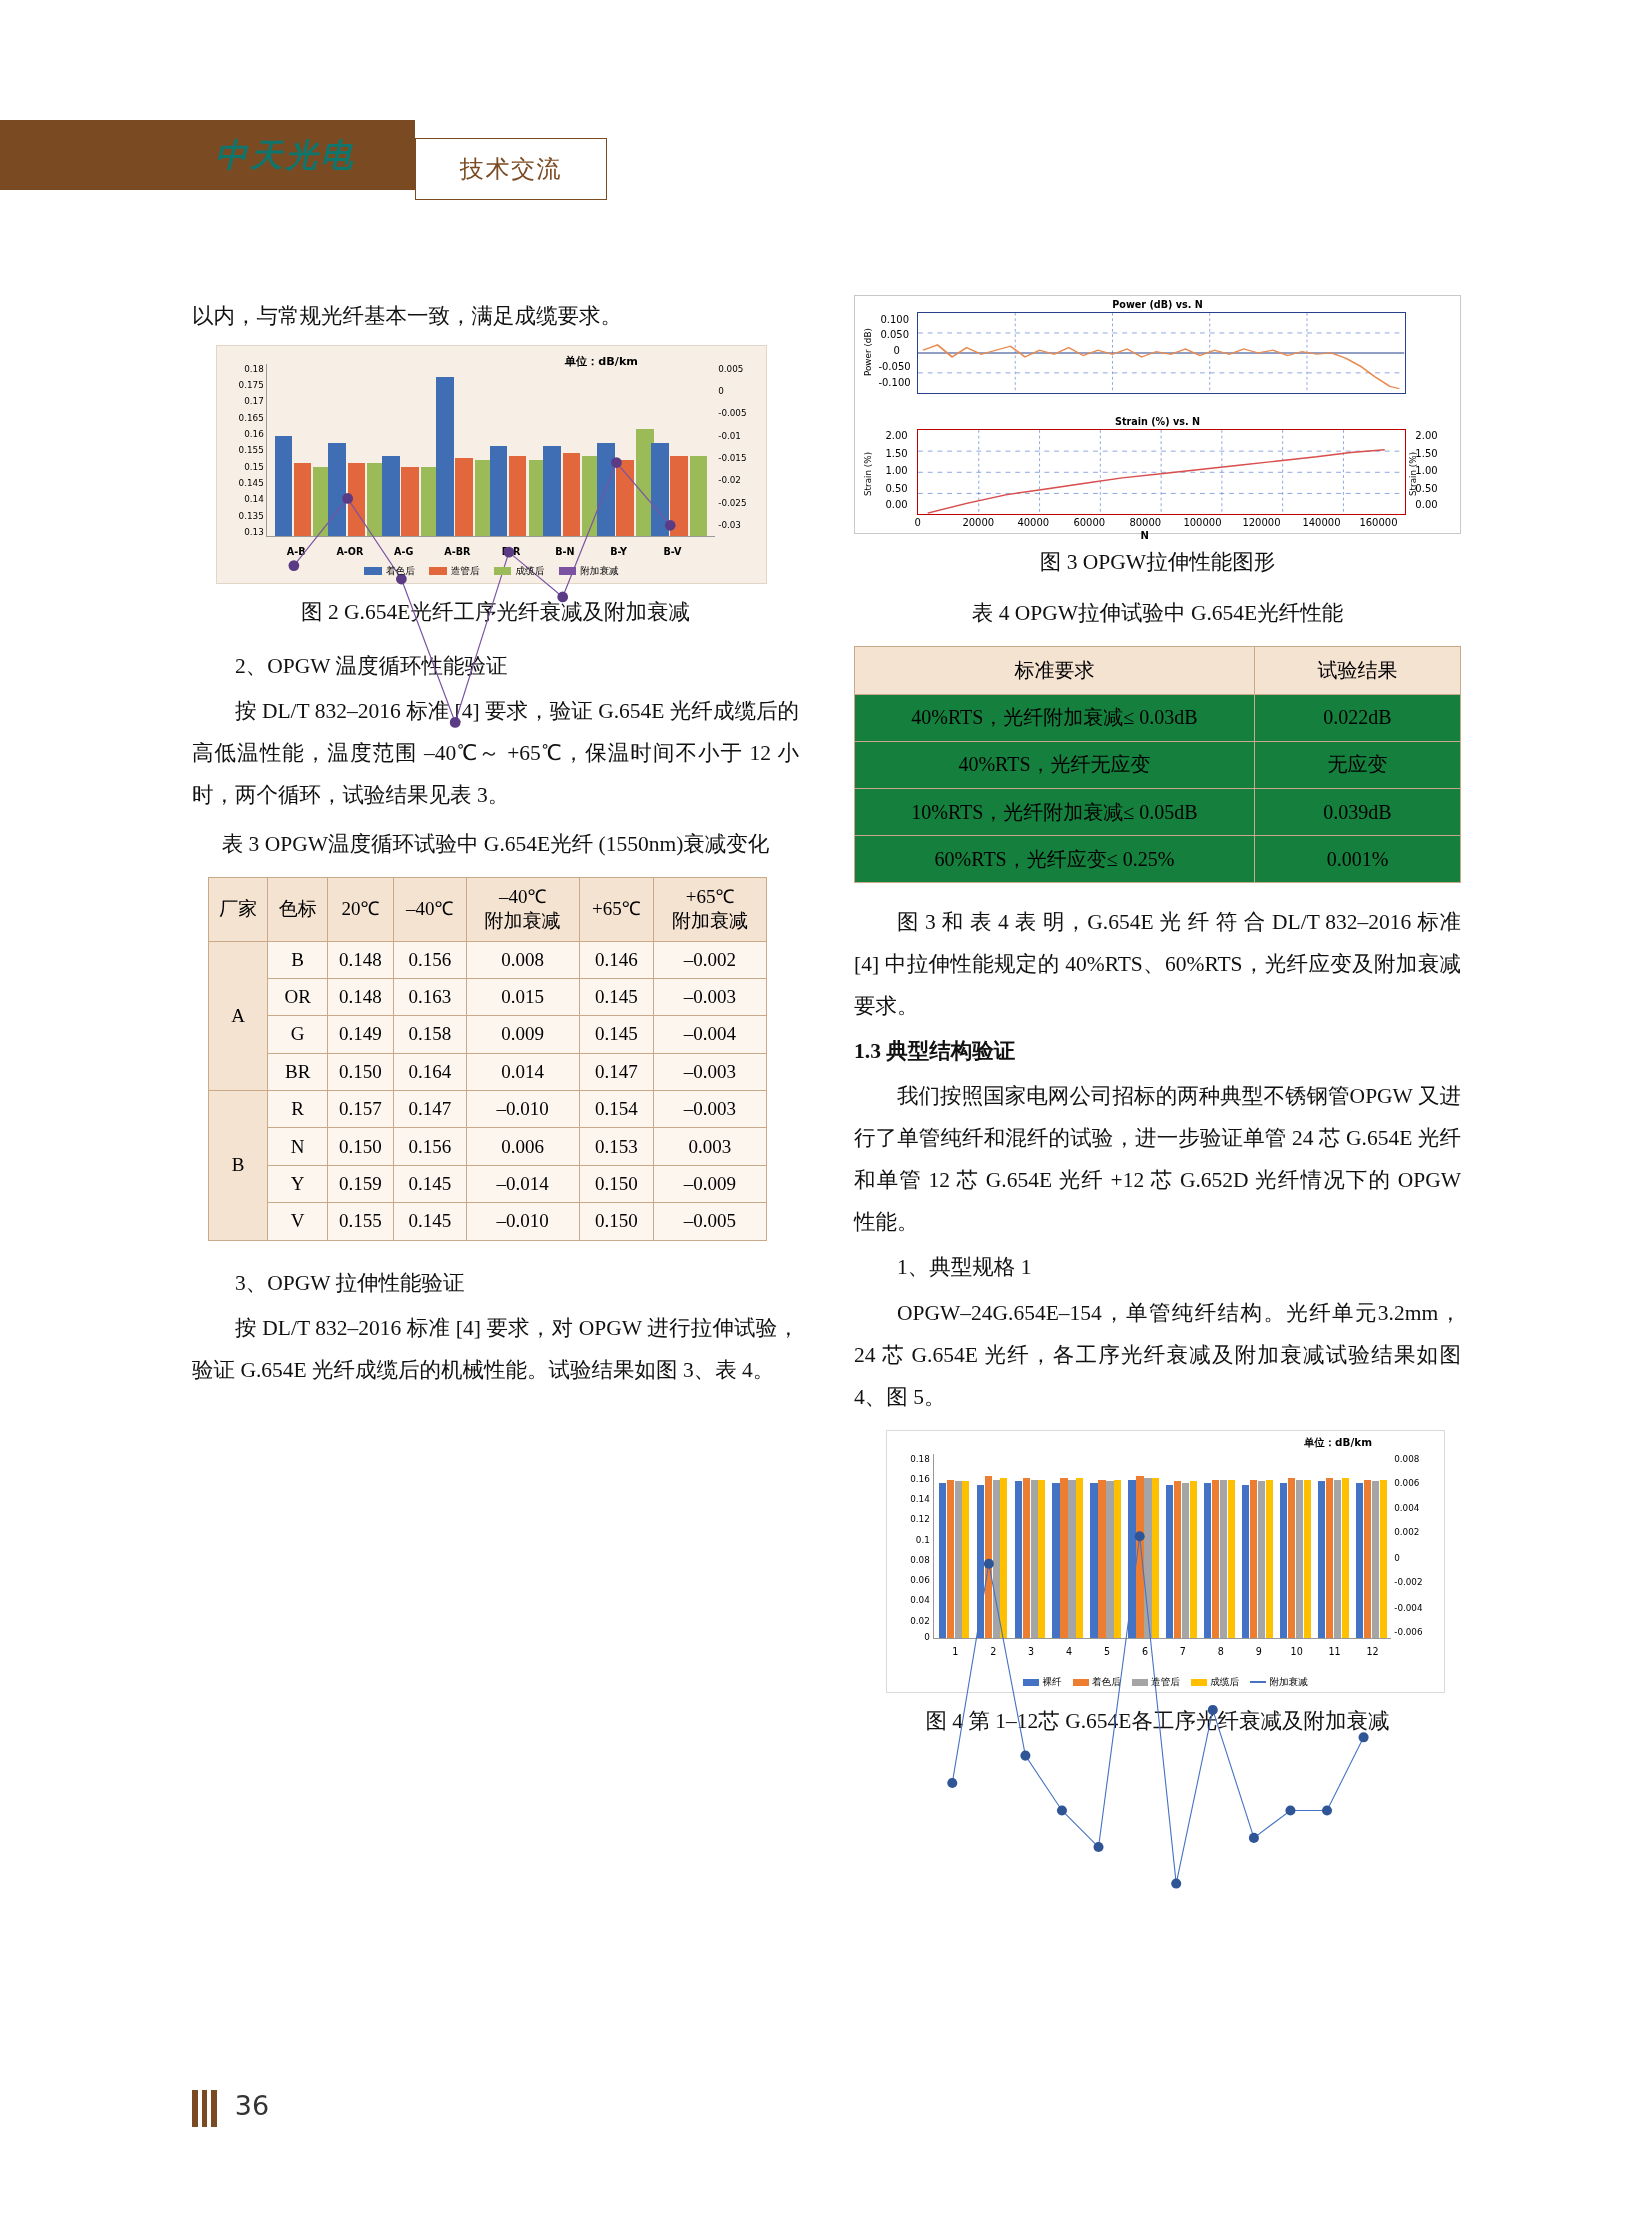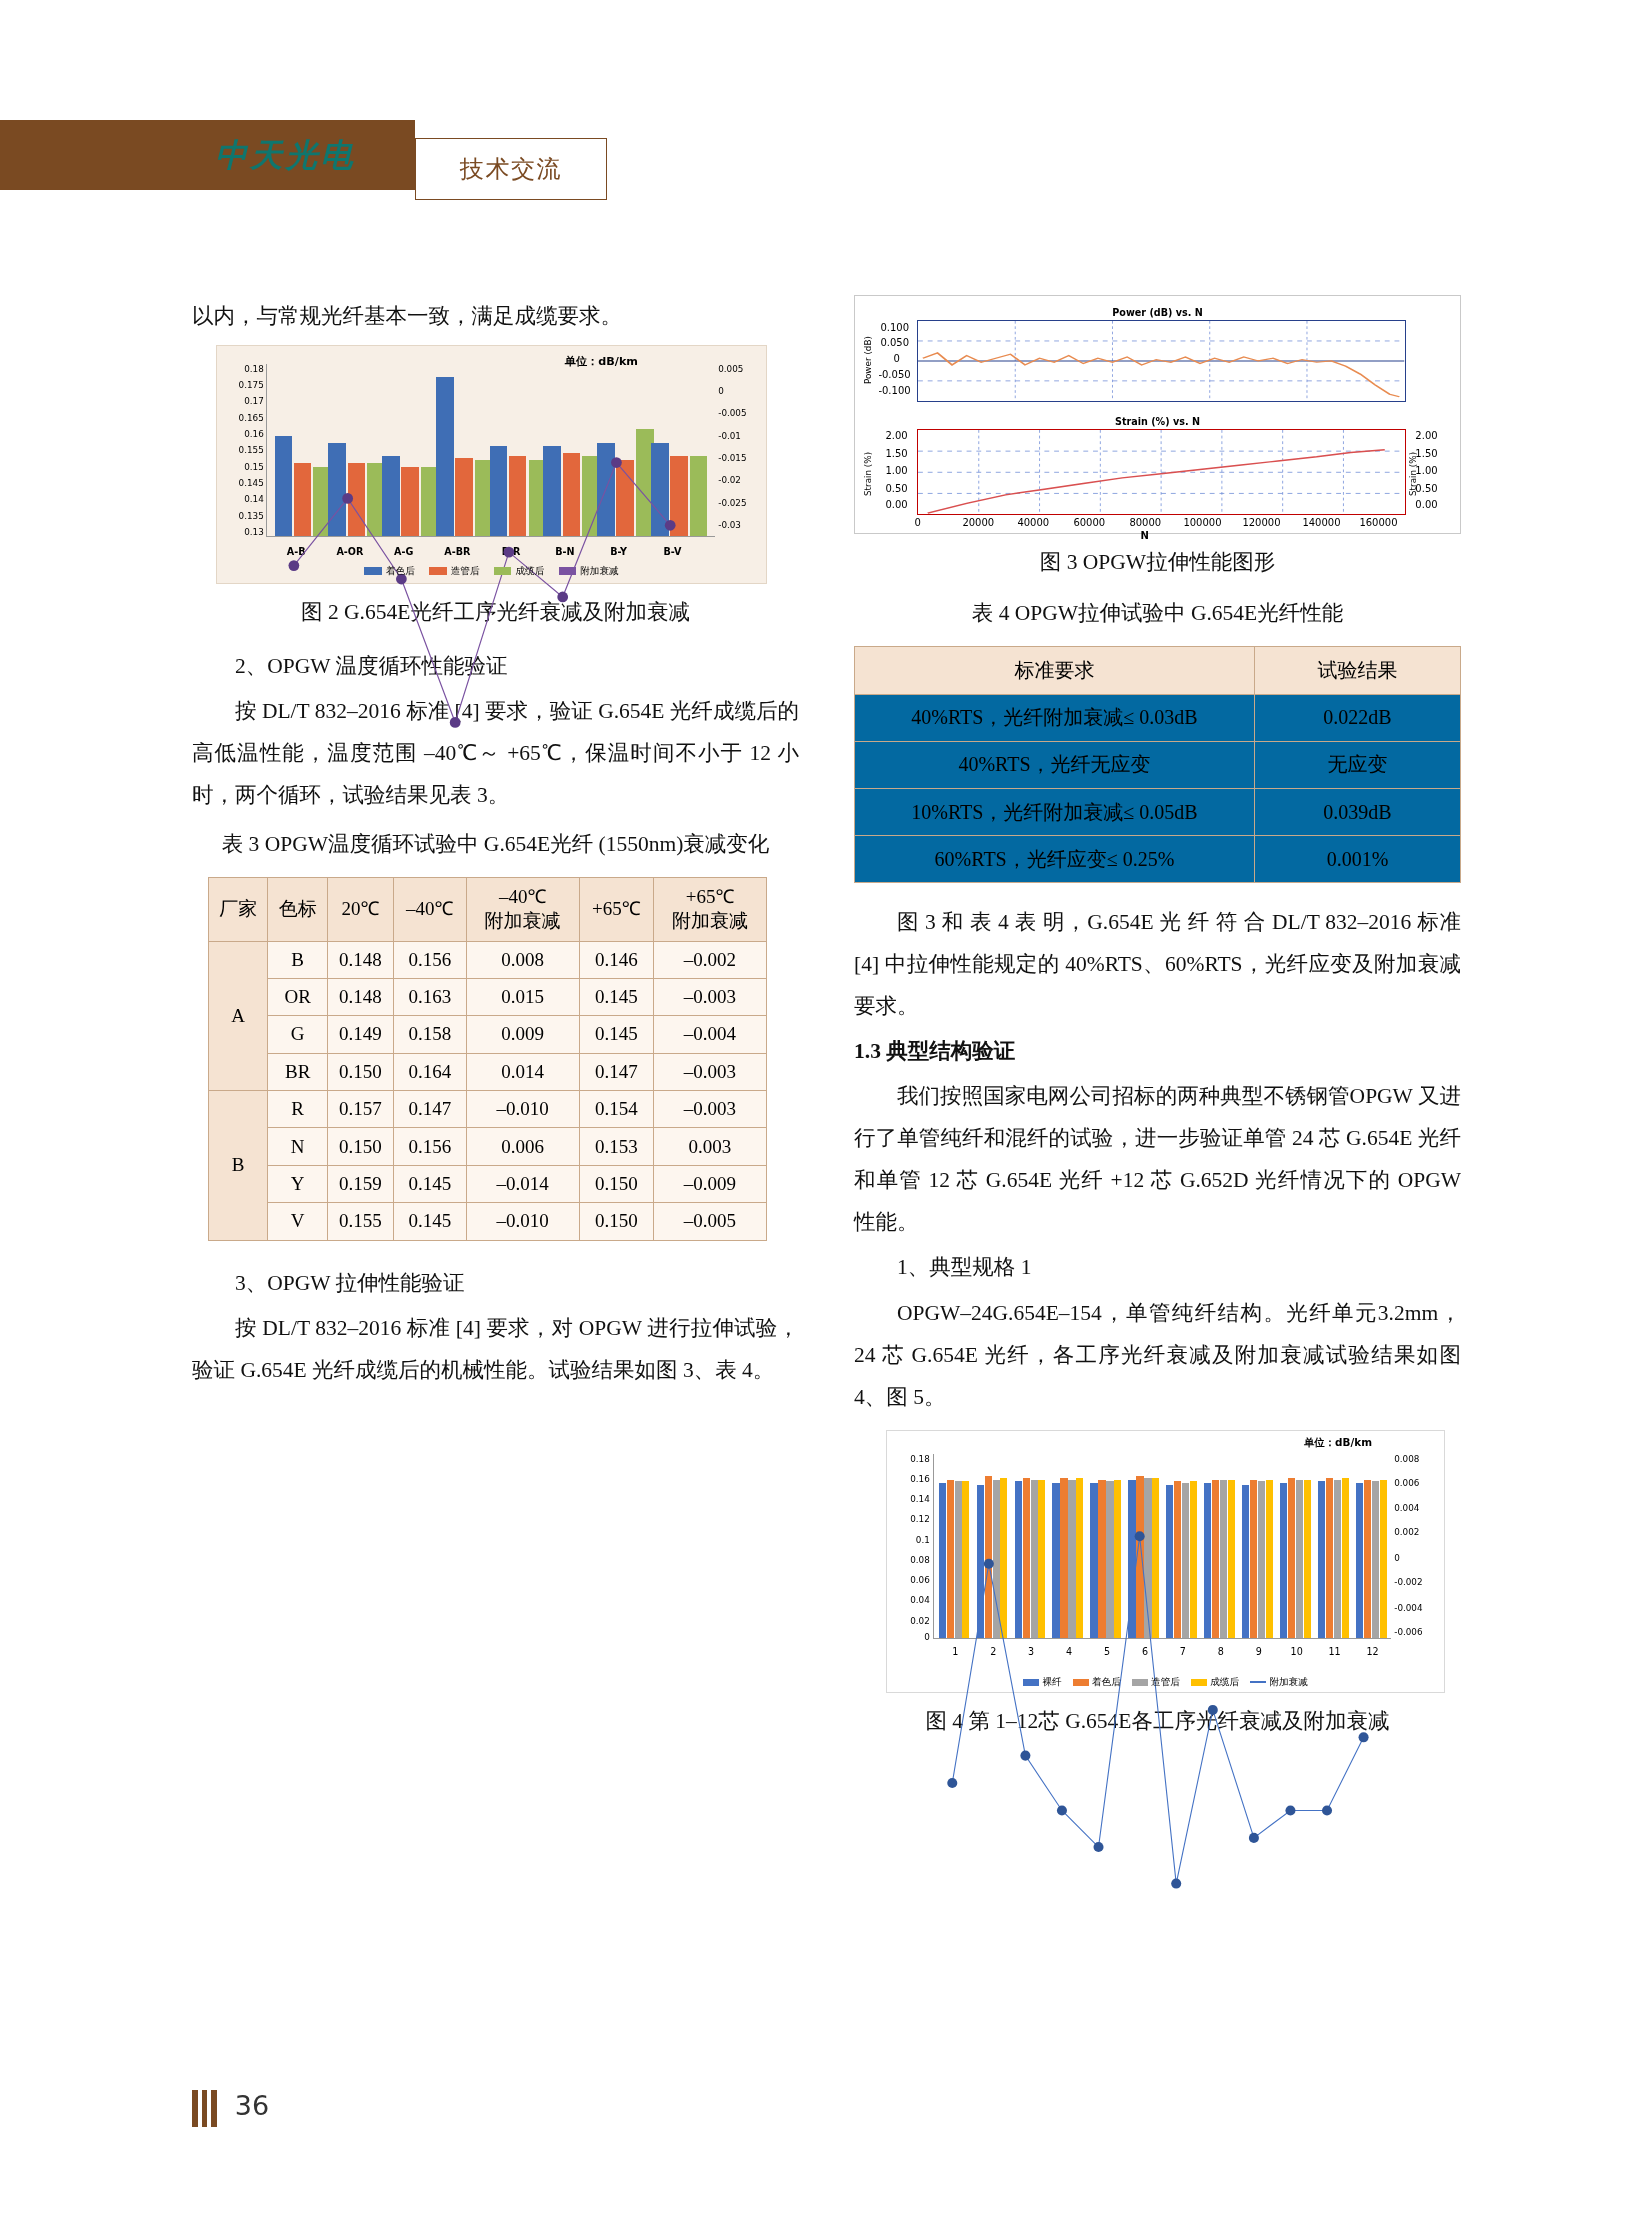--- a/index.html
+++ b/index.html
@@ -71,34 +71,34 @@
   .lineSvg{position:absolute;inset:0;}
   .legend2{position:absolute;left:0;right:0;bottom:4.8px;display:flex;justify-content:center;gap:14.4px;font-size:9.6px;font-family:"DejaVu Sans",sans-serif;}
   .legend2 span.sw{display:inline-block;width:17.6px;height:8px;margin-right:4px;vertical-align:middle;}
 
   
   .fig3{
     position:relative;width:607px;height:239px;margin:0 0 3.2px 0;
     border:0.8px solid #c9c9c9;background:#fff;box-sizing:border-box;
   }
   .sub3{position:absolute;left:6.4px;right:6.4px;height:46%;}
-  .sub3.top{top:3.2px;margin-top:8px;}
+  .sub3.top{top:3.2px;}
   .sub3.bot{bottom:3.2px;height:48%;}
   .s3title{position:absolute;top:0;left:0;right:0;text-align:center;font-size:9.6px;font-weight:bold;font-family:"DejaVu Sans",sans-serif;}
   .s3plot{position:absolute;left:56px;right:48px;top:12.8px;bottom:14.4px;border:1.6px solid #27408b;}
   .s3plot.red{border-color:#c00000;}
   .s3ylab{position:absolute;left:1.6px;top:42%;font-size:8.8px;font-family:"DejaVu Sans",sans-serif;transform:rotate(-90deg);transform-origin:left top;white-space:nowrap;}
   .tickcol{position:absolute;font-size:10px;font-family:"DejaVu Sans",sans-serif;}
 
   
   table{border-collapse:collapse;font-size:20px;font-family:"Liberation Serif",serif;}
   .t4{width:607px;margin:4.8px 0 17.6px 0;}
   .t4 th,.t4 td{border:0.8px solid #c9a98a;text-align:center;padding:9.6px 3.2px;}
   .t4 th{background:#f5e3d2;font-weight:normal;}
-  .t4 td{background:#0369a1;}
+  .t4 td{background:#15803d;}
 
   
   .t3{width:559px;margin:8px 0 21px 16px;font-size:19px;}
   .t3 th,.t3 td{border:0.8px solid #c9a98a;text-align:center;padding:7.2px 1.6px;}
   .t3 th{background:#f5e3d2;font-weight:normal;line-height:24px;}
   .t3 td{background:#fdf6ef;}
   .t3 td.side{background:#f5e3d2;}
 
   
   .fig4{

